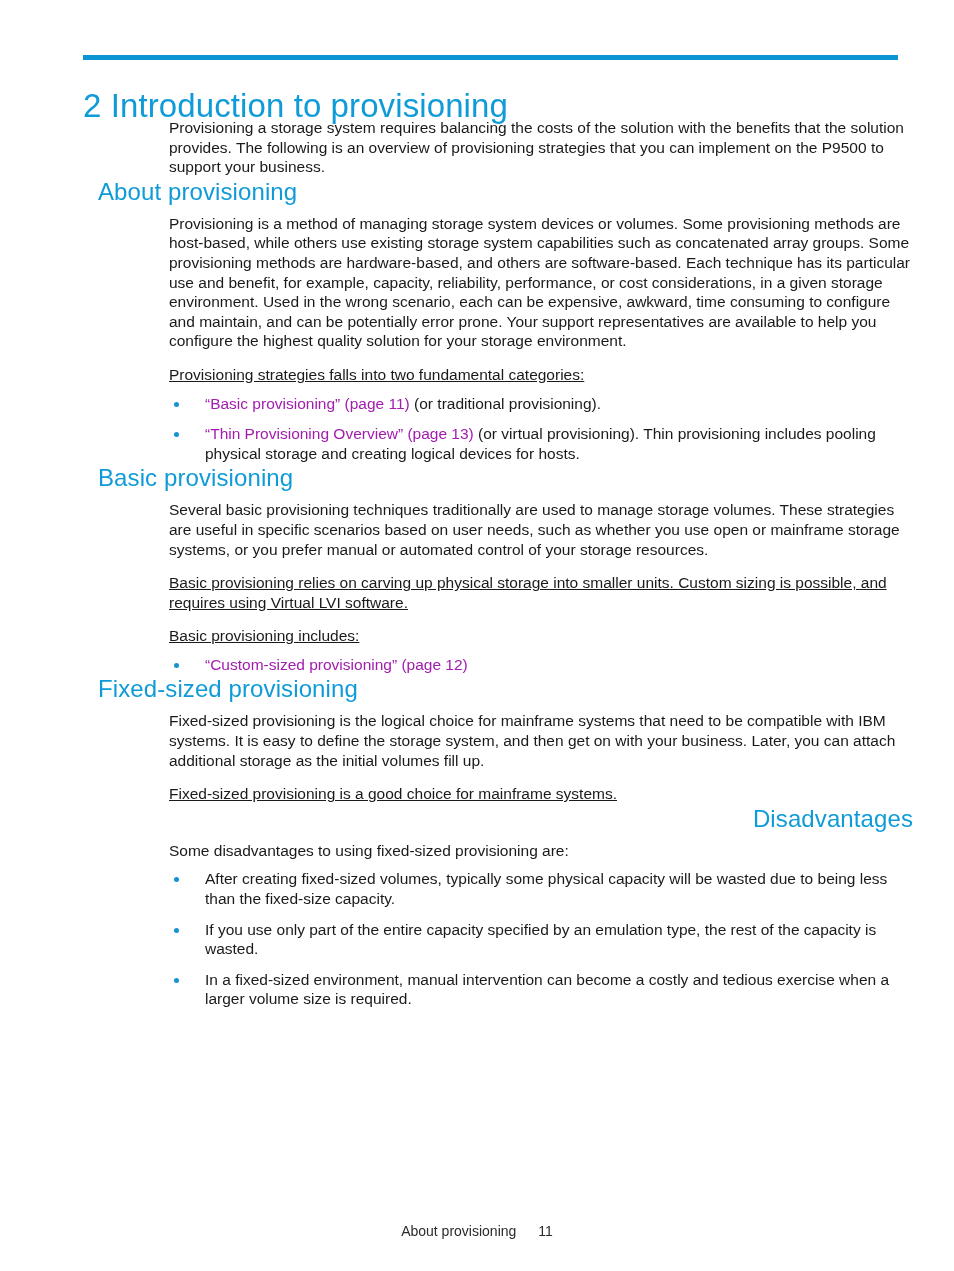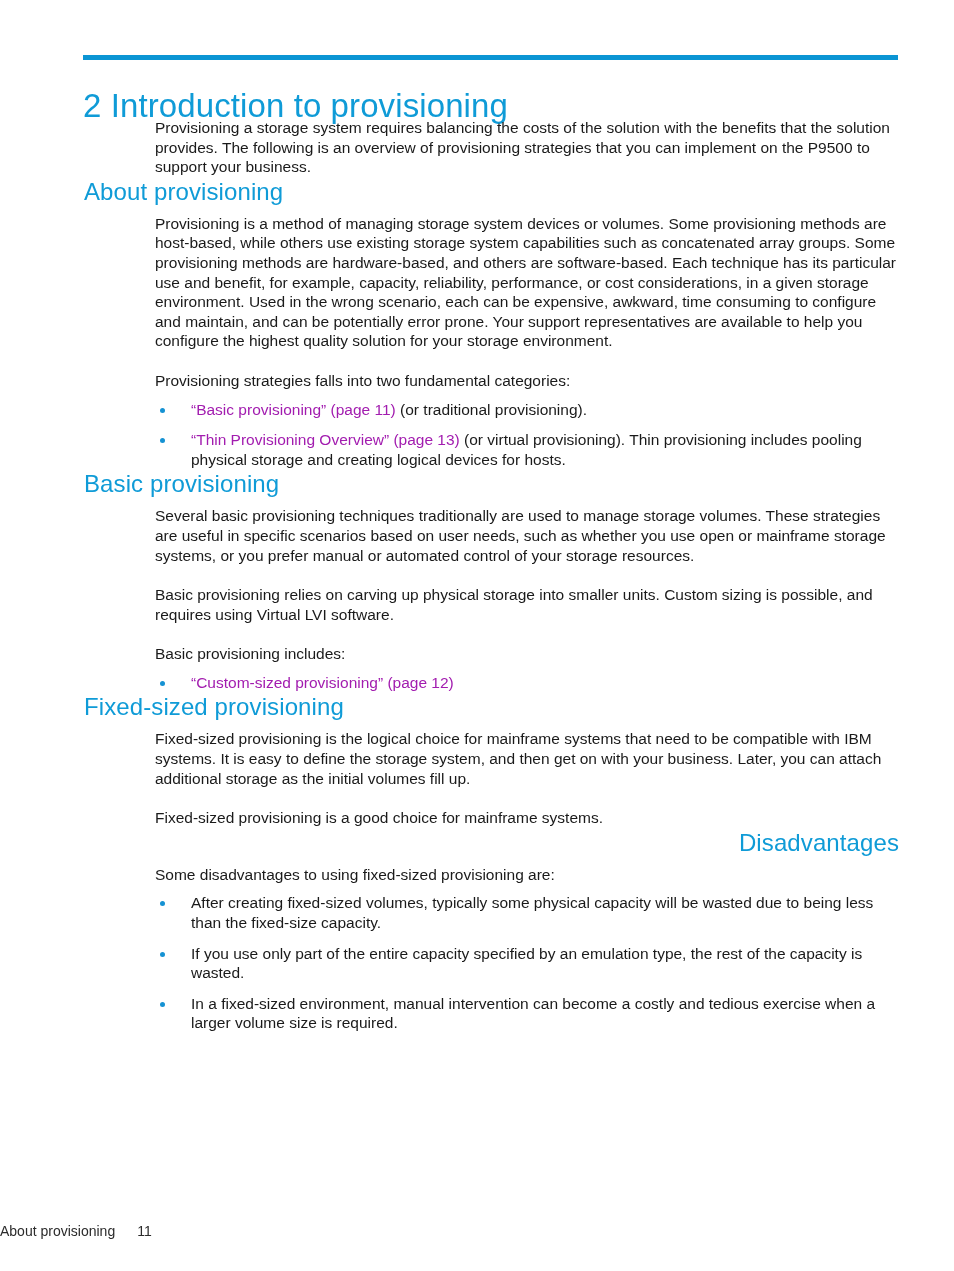--- a/index.html
+++ b/index.html
@@ -42,21 +42,21 @@
     line-height: 42px;
     font-weight: 400;
     color: #0f9bd7;
     letter-spacing: 0.1px;
     white-space: nowrap;
   }
 
   
   .content {
     position: absolute;
-    left: 84px;
+    left: 98px;
     top: 118px;
     width: 815px;
   }
 
   h2.section {
     margin: 0;
     padding: 0;
     font-size: 24px;
     line-height: 30px;
     font-weight: 400;
@@ -70,21 +70,21 @@
   .sec-disadv  { margin-top: 18px; text-align: right; }
 
   p.body {
     margin: 0 0 0 71px;
     padding: 0;
     font-size: 15.5px;
     line-height: 19.6px;
     color: #1a1a1a;
     text-align: left;
   }
-  p.body + p.body { margin-top: 20px; }
+  p.body + p.body { margin-top: 14px; text-decoration: underline; }
   h2.section + p.body { margin-top: 7px; }
 
   ul.bullets {
     margin: 9px 0 0 0;
     padding: 0;
     list-style: none;
   }
   ul.bullets li {
     position: relative;
     margin: 0 0 0 71px;
@@ -110,21 +110,21 @@
     color: #a21caf;
     text-decoration: none;
   }
 
   
   .footer {
     position: absolute;
     left: 0;
     top: 1222px;
     width: 954px;
-    text-align: left;
+    text-align: center;
     font-size: 14px;
     line-height: 18px;
     color: #2b2b2b;
   }
   .footer .fspace { display: inline-block; width: 22px; }
 </style>
 </head>
 <body>
 
 <div class="page">

